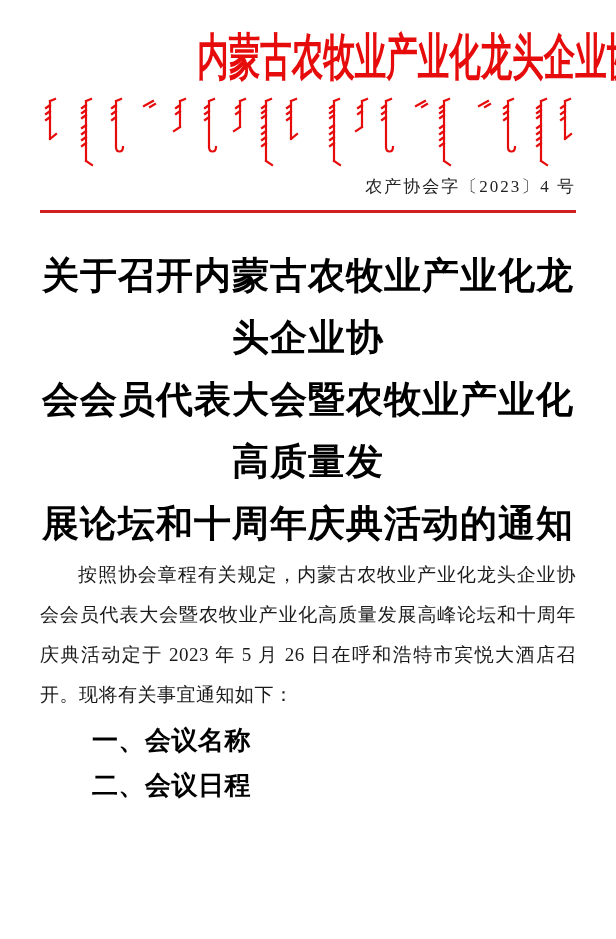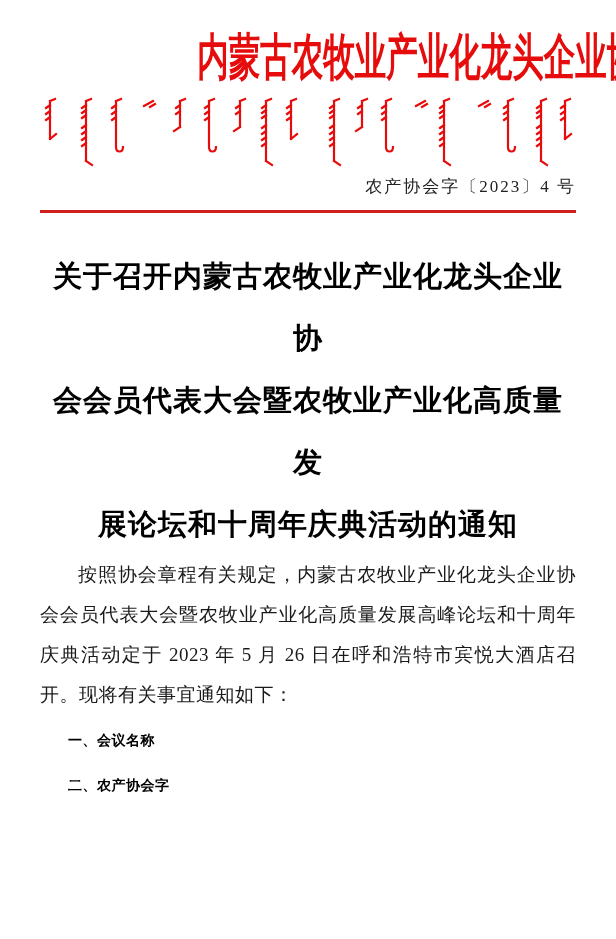--- a/index.html
+++ b/index.html
@@ -15,30 +15,30 @@
     transform:scaleX(0.63); transform-origin:center; letter-spacing:0px;
     font-family:"Liberation Serif","DejaVu Serif",serif;
   }
   .mongolian-band { display:block; margin:6px auto 0; }
   .doc-number {
     margin-top:8px; text-align:right; font-size:17px; letter-spacing:2px; color:#222;
   }
   .red-rule { margin-top:12px; height:3px; background:#d01f1f; border:none; }
   .notice-title {
     margin-top:32px; text-align:center; font-weight:bold;
-    font-size:29px; line-height:62px; color:#000; letter-spacing:1px;
+    font-size:37px; line-height:62px; color:#000; letter-spacing:1px;
   }
   .body-text { font-size:19px; line-height:40px; letter-spacing:0.5px; }
   .salutation { margin-top:14px; }
   .para { text-align:justify; text-align-last:left; }
   .indent { text-indent:2em; }
   .sec-heading {
     font-family:"DejaVu Sans","Liberation Sans",sans-serif;
     font-weight:bold; color:#000; text-indent:2em;
-    font-size:14px; line-height:40px; margin-top:5px; letter-spacing:0.5px;
+    font-size:26px; line-height:40px; margin-top:5px; letter-spacing:0.5px;
   }
 </style>
 </head>
 <body>
 
 <div class="page">
 
   <div class="org-title">
     <span class="stretch">内蒙古农牧业产业化龙头企业协会文件</span>
   </div>
@@ -90,15 +90,15 @@
     <div>会会员代表大会暨农牧业产业化高质量发</div>
     <div>展论坛和十周年庆典活动的通知</div>
   </div>
 
 
   <p class="body-text para indent">按照协会章程有关规定，内蒙古农牧业产业化龙头企业协会会员代表大会暨农牧业产业化高质量发展高峰论坛和十周年庆典活动定于 2023 年 5 月 26 日在呼和浩特市宾悦大酒店召开。现将有关事宜通知如下：</p>
 
   <div class="sec-heading">一、会议名称</div>
 
 
-  <div class="sec-heading">二、农产协会字</div>
+  <div class="sec-heading">二、会议日程</div>
 
 </div>
 
 </body></html>

